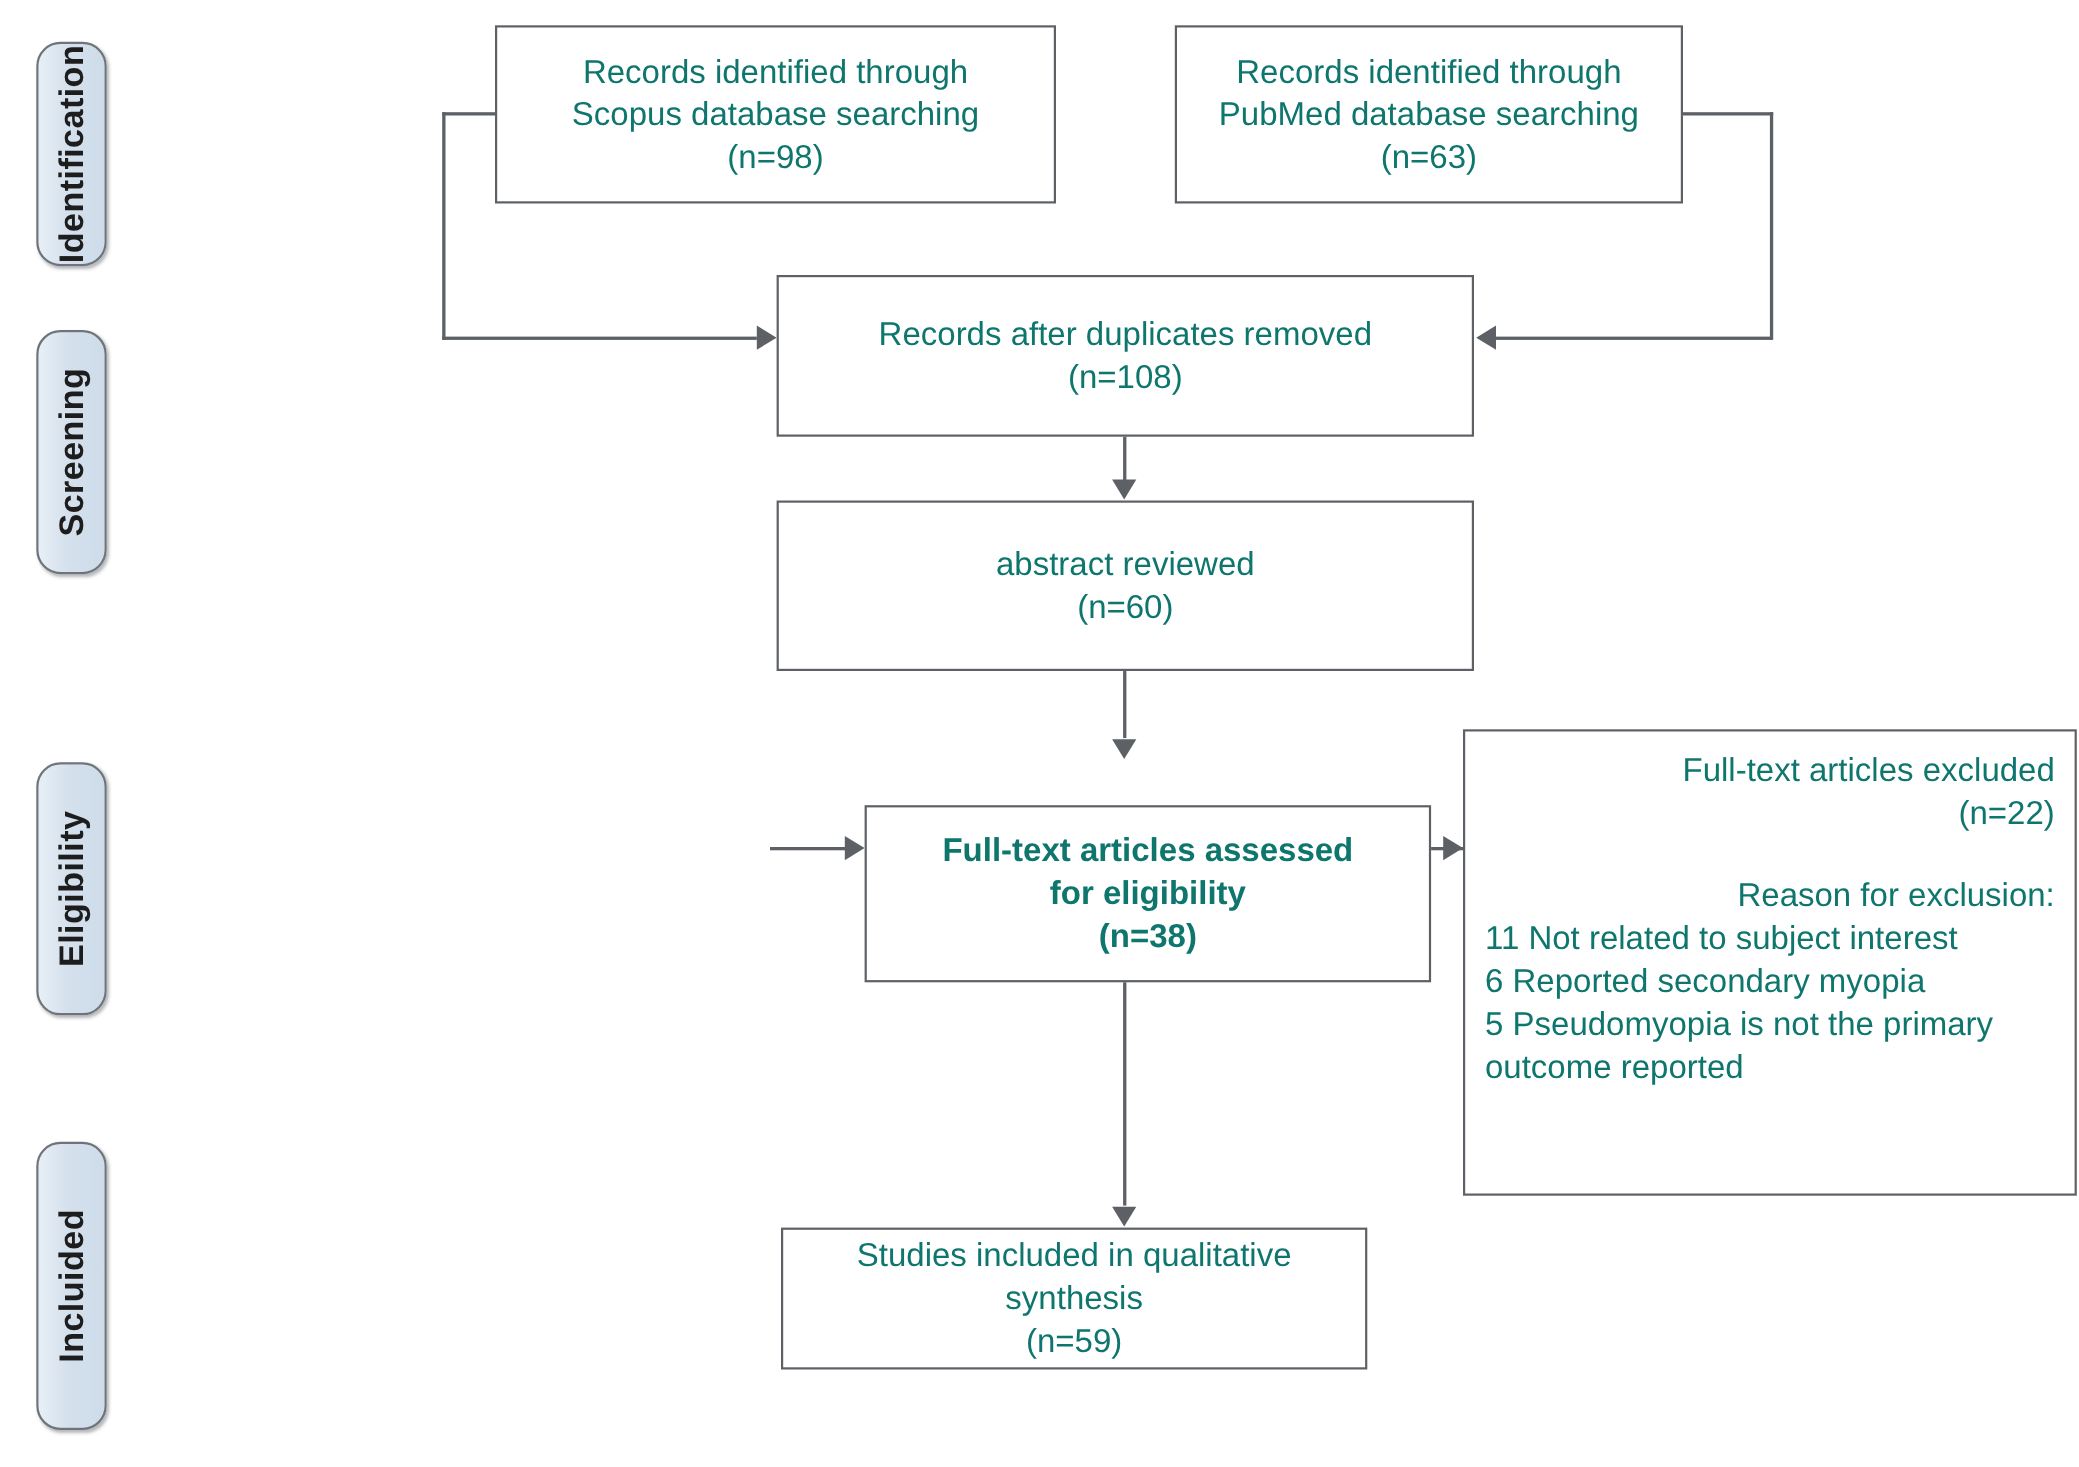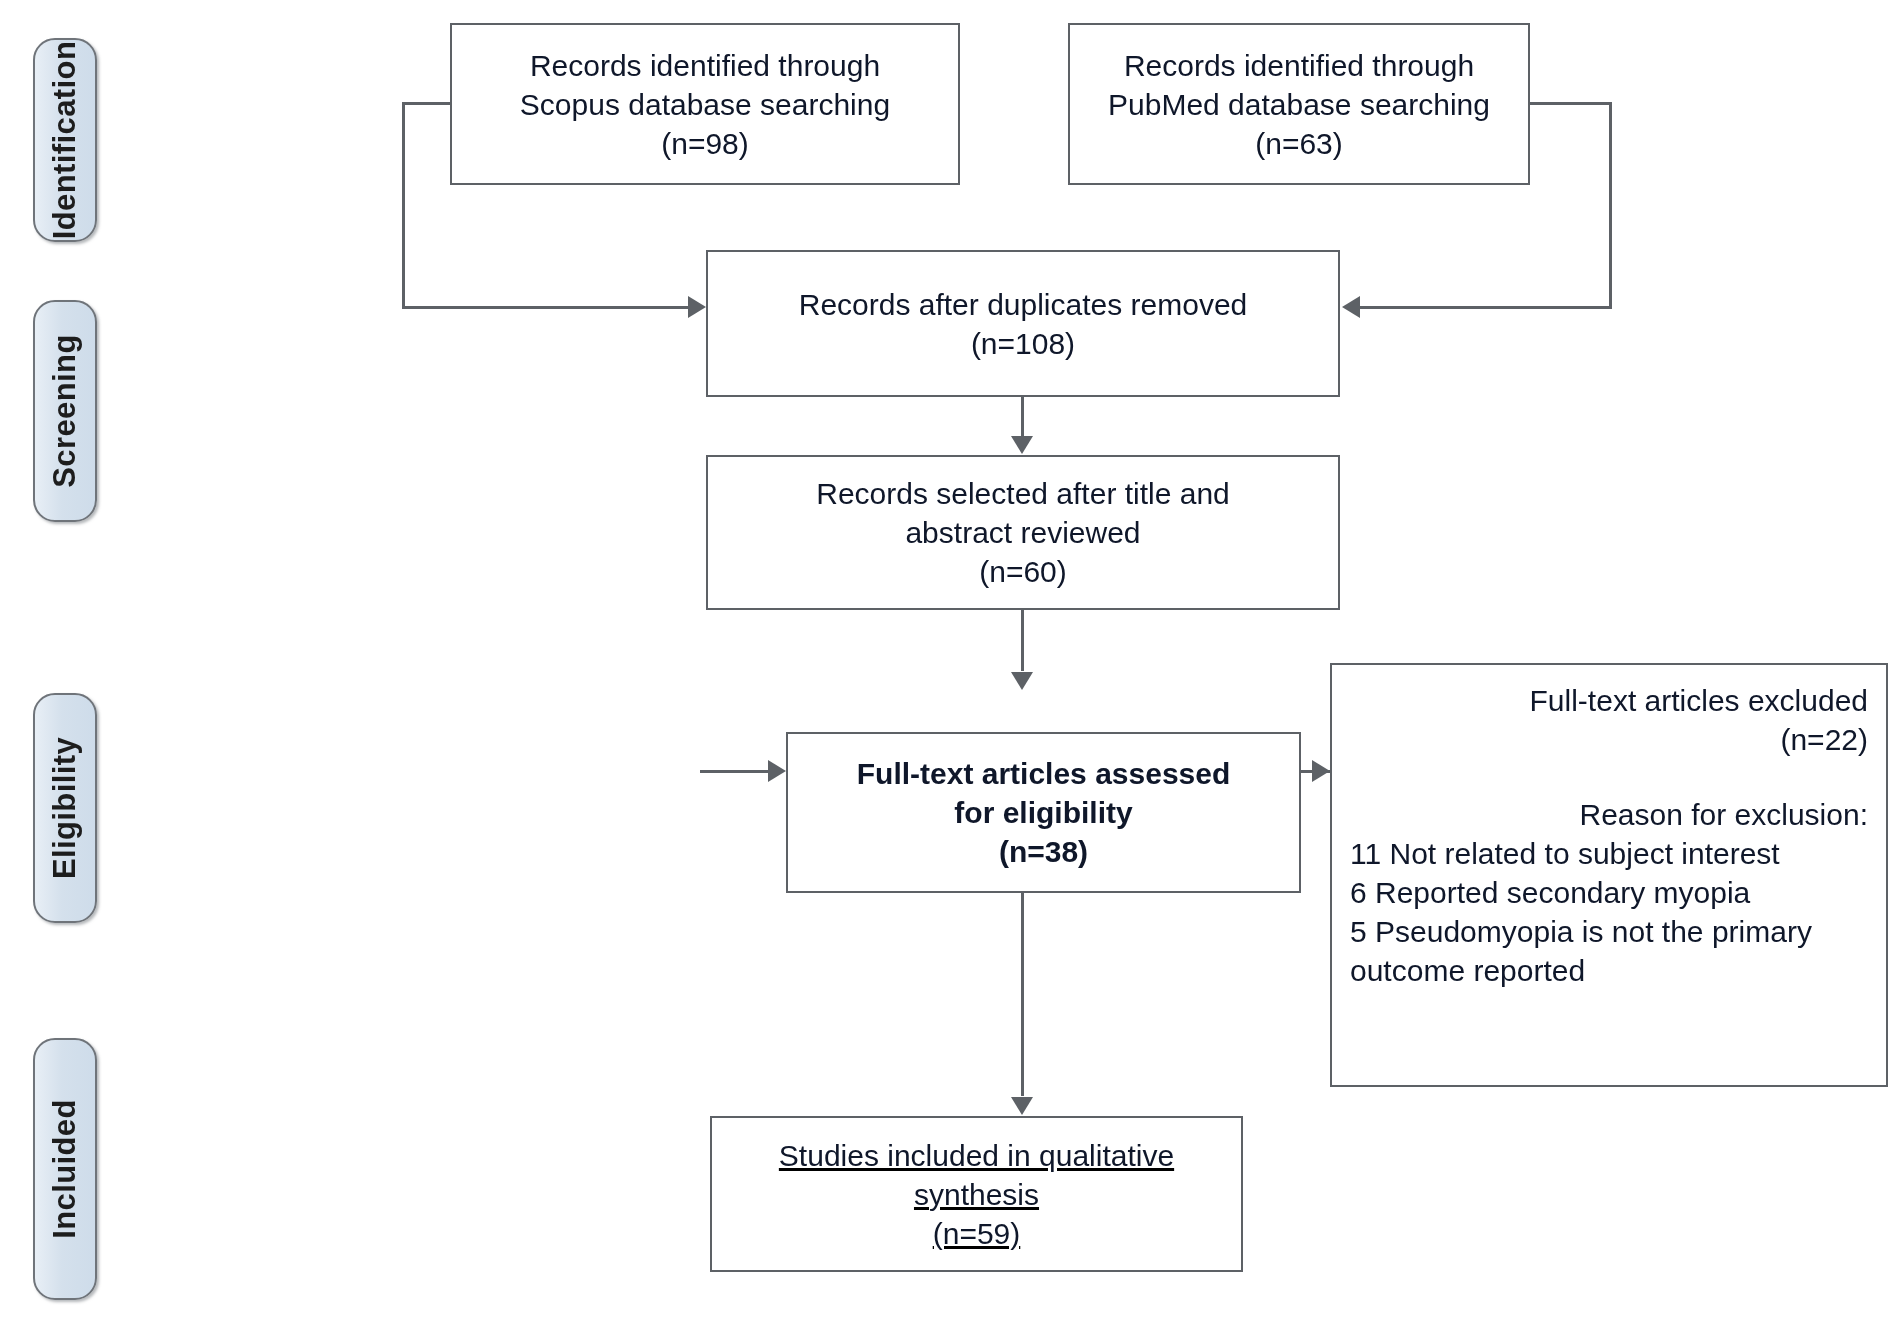--- a/index.html
+++ b/index.html
@@ -47,21 +47,21 @@
     display: flex;
     flex-direction: column;
     align-items: center;
     justify-content: center;
     padding: 6px 10px;
     z-index: 3;
   }
   .box .line {
     font-size: 30px;
     line-height: 1.30;
-    color: #0f172a;
+    color: #0f766e;
     text-align: center;
     white-space: nowrap;
   }
   .box.left-align {
     align-items: stretch;
     justify-content: flex-start;
     padding: 16px 18px;
   }
   .box.left-align .line.center {
     text-align: right;
@@ -154,21 +154,20 @@
     <div class="line">PubMed database searching</div>
     <div class="line">(n=63)</div>
   </div>
 
   <div class="box" style="left:706px; top:250px; width:634px; height:147px;">
     <div class="line">Records after duplicates removed</div>
     <div class="line">(n=108)</div>
   </div>
 
   <div class="box" style="left:706px; top:455px; width:634px; height:155px;">
-    <div class="line">Records selected after title and</div>
     <div class="line">abstract reviewed</div>
     <div class="line">(n=60)</div>
   </div>
 
 
   <div class="box" style="left:786px; top:732px; width:515px; height:161px;font-weight:bold;">
     <div class="line">Full-text articles assessed</div>
     <div class="line">for eligibility</div>
     <div class="line">(n=38)</div>
   </div>
@@ -176,19 +175,19 @@
   <div class="box left-align" style="left:1330px; top:663px; width:558px; height:424px;">
     <div class="line center">Full-text articles excluded</div>
     <div class="line center">(n=22)</div>
     <div class="spacer-line"></div>
     <div class="line center">Reason for exclusion:</div>
     <div class="line left">11 Not related to subject interest</div>
     <div class="line left">6 Reported secondary myopia</div>
     <div class="line left">5 Pseudomyopia is not the primary outcome reported</div>
   </div>
 
-  <div class="box" style="left:710px; top:1116px; width:533px; height:156px;text-decoration:underline;">
+  <div class="box" style="left:710px; top:1116px; width:533px; height:129px;">
     <div class="line">Studies included in qualitative</div>
     <div class="line">synthesis</div>
     <div class="line">(n=59)</div>
   </div>
 
 </div>
 
 </body></html>

